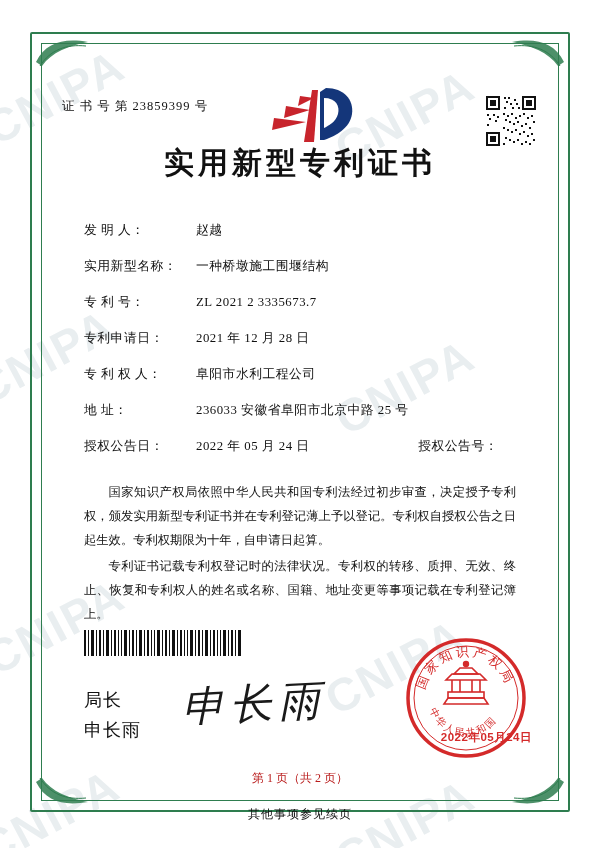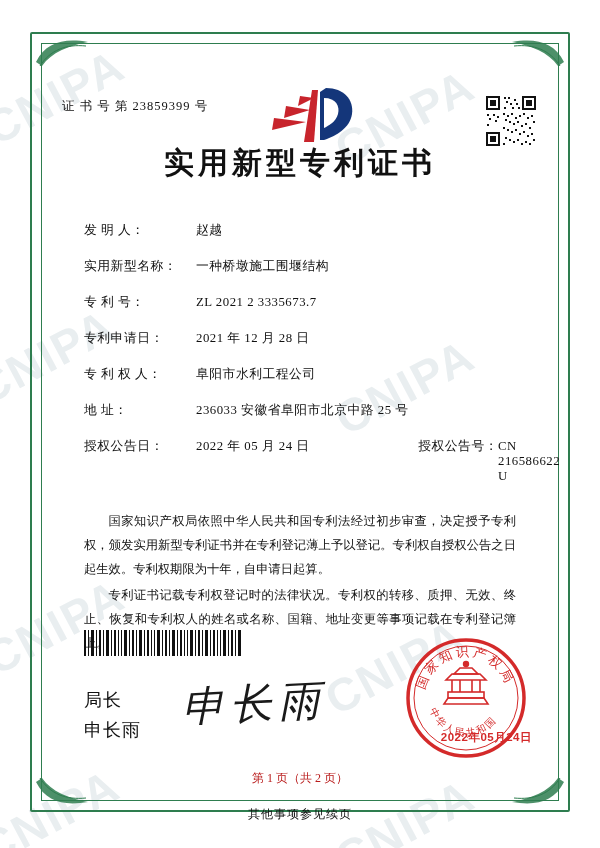--- a/index.html
+++ b/index.html
@@ -337,21 +337,20 @@
         <div class="fval">阜阳市水利工程公司</div>
       </div>
       <div class="frow">
         <div class="flabel">地      址：</div>
         <div class="fval">236033 安徽省阜阳市北京中路 25 号</div>
       </div>
       <div class="frow two">
         <div class="flabel">授权公告日：</div>
         <div class="fval">2022 年 05 月 24 日</div>
         <div class="flabel2">授权公告号：</div>
-        <div class="fval2">CN 216586622 U</div>
       </div>
     </div>
 
     <div class="para">
       <p>国家知识产权局依照中华人民共和国专利法经过初步审查，决定授予专利权，颁发实用新型专利证书并在专利登记薄上予以登记。专利权自授权公告之日起生效。专利权期限为十年，自申请日起算。</p>
       <p>专利证书记载专利权登记时的法律状况。专利权的转移、质押、无效、终止、恢复和专利权人的姓名或名称、国籍、地址变更等事项记载在专利登记簿上。</p>
     </div>
   </div>
 
   <svg class="barcode" viewBox="0 0 160 26" preserveAspectRatio="none">

